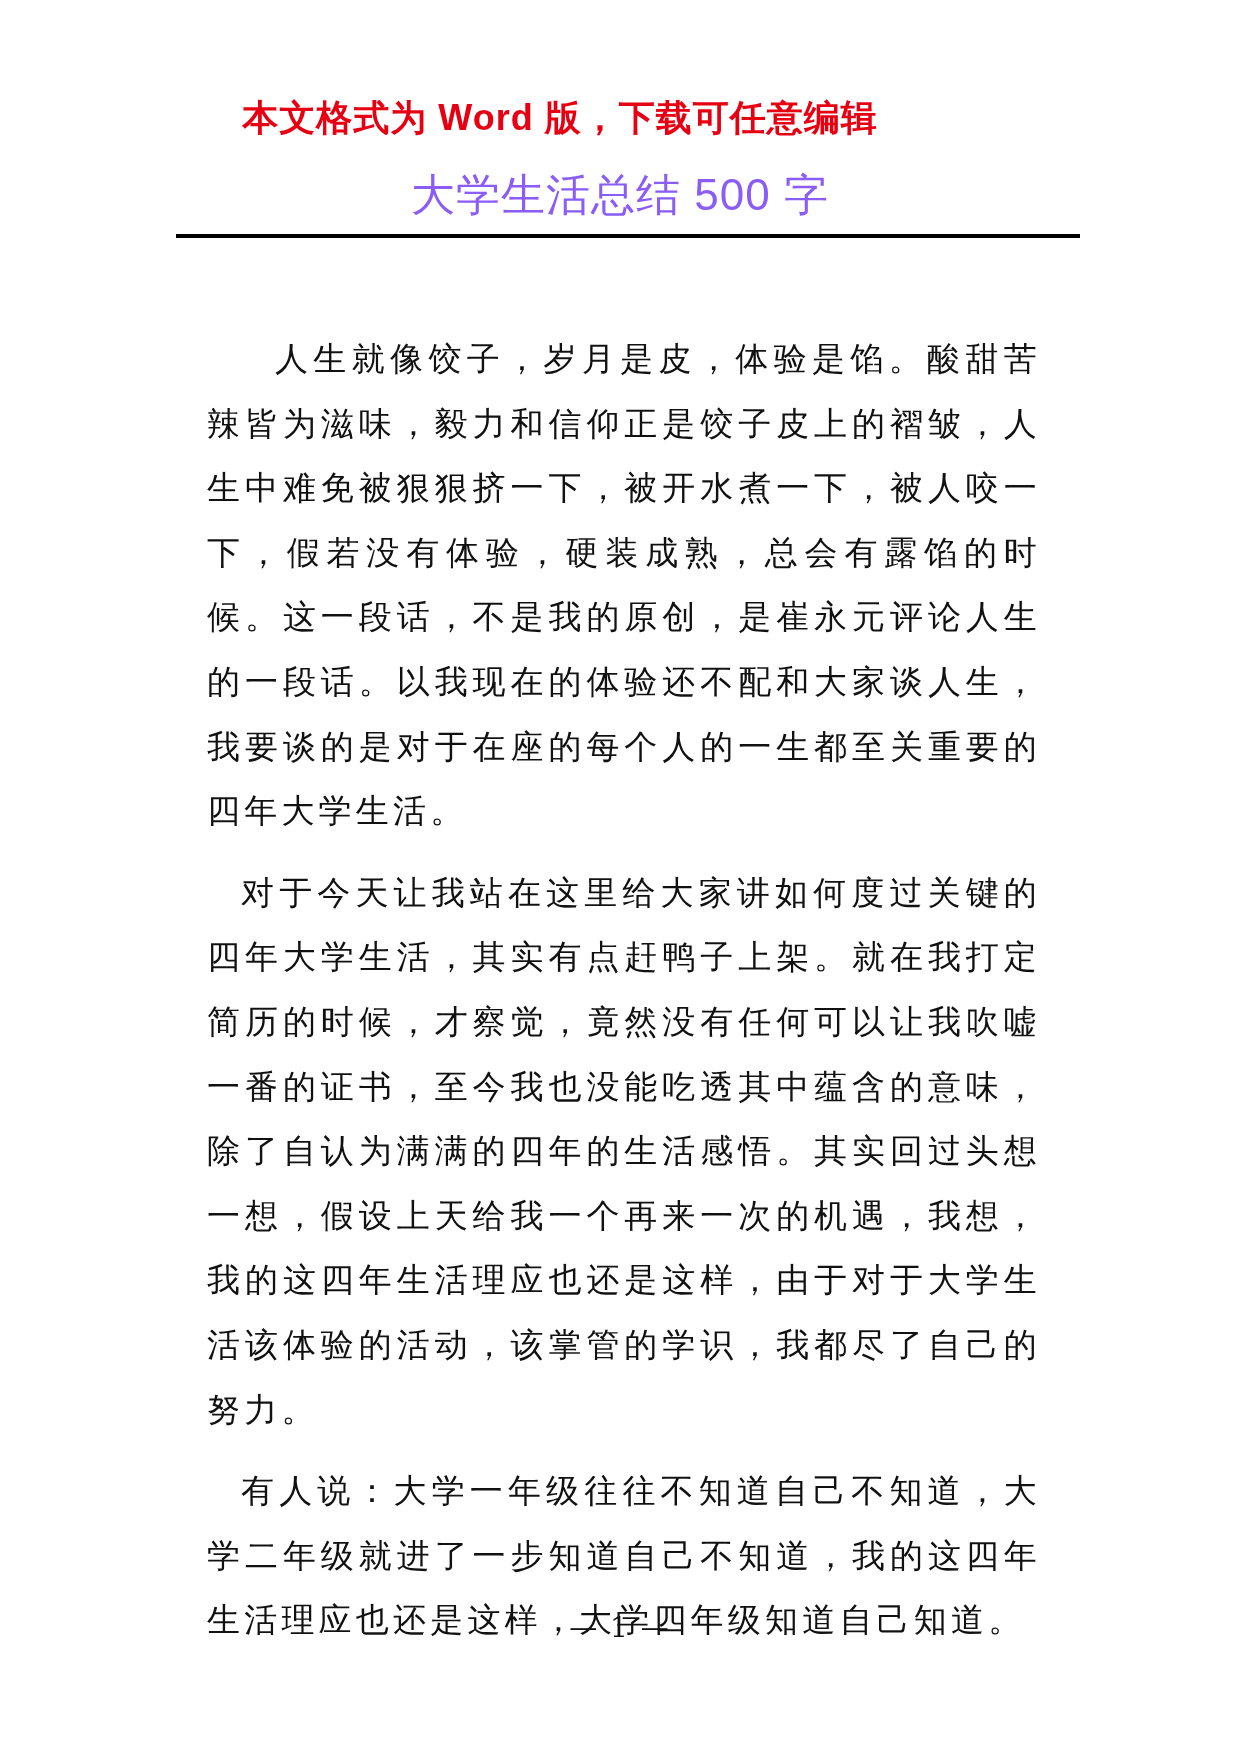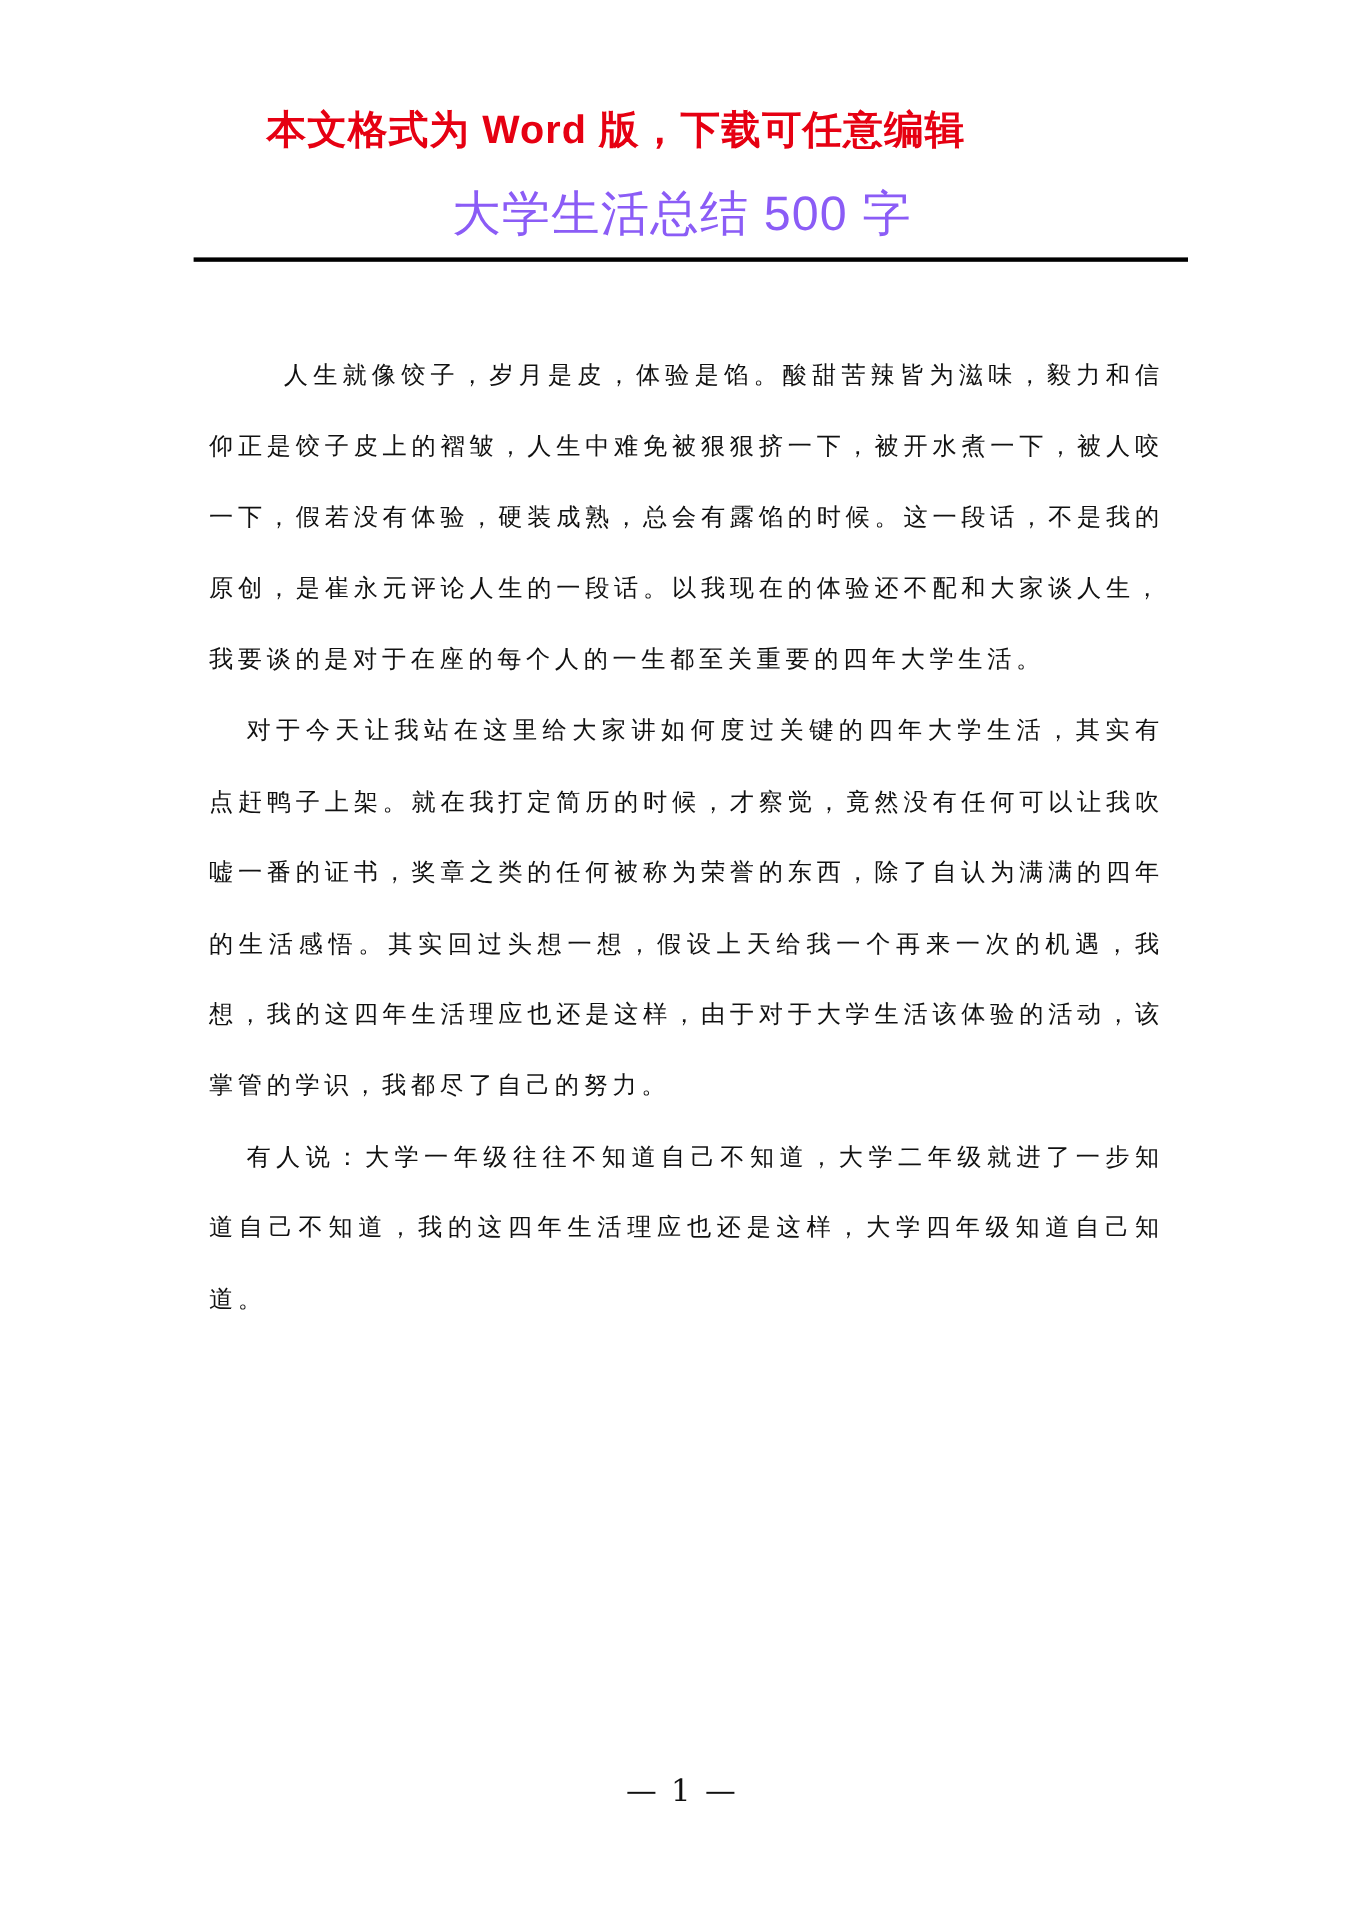--- a/index.html
+++ b/index.html
@@ -46,22 +46,22 @@
       height: 4px;
       background: #000000;
     }
     .content {
       position: absolute;
       top: 310px;
       left: 190px;
       width: 868px;
     }
     .para {
-      margin: 0;
-      font-size: 22px;
+      margin: 17px;
+      font-size: 33px;
       line-height: 64.6px;
       letter-spacing: 4.2px;
       text-align: justify;
       text-justify: inter-character;
       word-break: break-all;
     }
     .para.indent2 { text-indent: 68px; }
     .para.indent1 { text-indent: 34px; }
     .page-number {
       position: absolute;
@@ -78,17 +78,17 @@
 <body>
 
 <div class="banner" style="color: rgb(230, 0, 18);">本文格式为 Word 版，下载可任意编辑</div>
 
 <h1 class="title" style="margin: 0px; font-weight: normal; color: #8b5cf6;">大学生活总结 500 字</h1>
 
 <div class="rule"></div>
 
 <div class="content">
   <p class="para indent2">人生就像饺子，岁月是皮，体验是馅。酸甜苦辣皆为滋味，毅力和信仰正是饺子皮上的褶皱，人生中难免被狠狠挤一下，被开水煮一下，被人咬一下，假若没有体验，硬装成熟，总会有露馅的时候。这一段话，不是我的原创，是崔永元评论人生的一段话。以我现在的体验还不配和大家谈人生，我要谈的是对于在座的每个人的一生都至关重要的四年大学生活。</p>
-  <p class="para indent1">对于今天让我站在这里给大家讲如何度过关键的四年大学生活，其实有点赶鸭子上架。就在我打定简历的时候，才察觉，竟然没有任何可以让我吹嘘一番的证书，奖章之类的任何被称为荣誉的东西，除了自认为满满的四年的生活感悟。其实回过头想一想，假设上天给我一个再来一次的机遇，我想，我的这四年生活理应也还是这样，由于对于大学生活该体验的活动，该掌管的学识，我都尽了自己的努力。</p>
+  <p class="para indent1">对于今天让我站在这里给大家讲如何度过关键的四年大学生活，其实有点赶鸭子上架。就在我打定简历的时候，才察觉，竟然没有任何可以让我吹嘘一番的证书，至今我也没能吃透其中蕴含的意味，除了自认为满满的四年的生活感悟。其实回过头想一想，假设上天给我一个再来一次的机遇，我想，我的这四年生活理应也还是这样，由于对于大学生活该体验的活动，该掌管的学识，我都尽了自己的努力。</p>
   <p class="para indent1">有人说：大学一年级往往不知道自己不知道，大学二年级就进了一步知道自己不知道，我的这四年生活理应也还是这样，大学四年级知道自己知道。</p>
 </div>
 
 <div class="page-number">— 1 —</div>
 
 </body></html>

